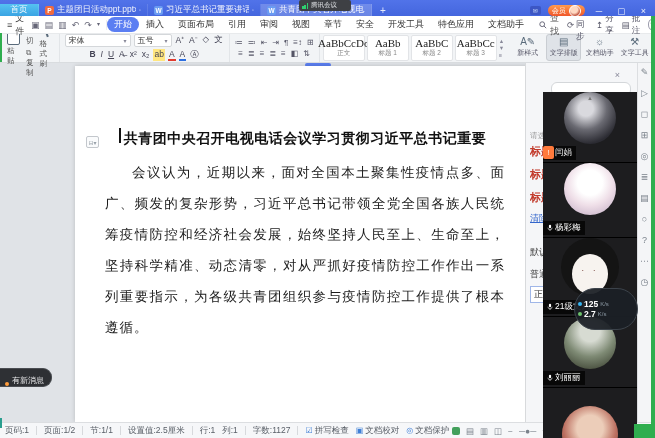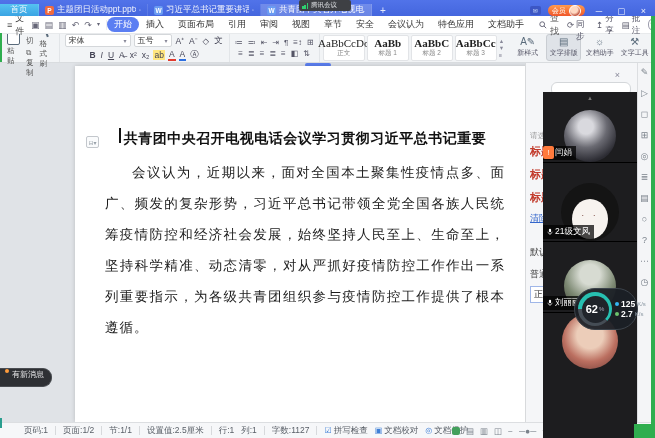--- a/index.html
+++ b/index.html
@@ -55,35 +55,35 @@
   .rgroup{display:flex;align-items:center;padding:0 5px;border-right:1px solid #e2e5e8;gap:4px}
   .bigbtn{display:flex;flex-direction:column;align-items:center;justify-content:center;gap:1px;
     font-size:7.5px;color:#555;padding:0 2px}
   .clipicon{width:11px;height:13px;border:1.4px solid #5a6b7b;border-radius:2px;position:relative;background:#fff}
   .clipicon:before{content:"";position:absolute;left:2px;top:-2.5px;width:4px;height:3px;background:#5a6b7b;border-radius:1px}
   .brushicon{width:12px;height:12px;position:relative}
   .brushicon:before{content:"";position:absolute;left:2px;top:1px;width:8px;height:5px;background:#e8a33d;border-radius:1px;transform:rotate(-20deg)}
   .brushicon:after{content:"";position:absolute;left:6px;top:6px;width:2px;height:5px;background:#5a6b7b;transform:rotate(-20deg)}
   .smallcol{display:flex;flex-direction:column;justify-content:center;gap:2px;font-size:7.5px;color:#555}
   .fontgrp{display:flex;flex-direction:column;justify-content:center;gap:2px}
-  .frow{display:flex;align-items:center;gap:3px}
+  .frow{display:flex;gap:3px}
   .combo{background:#fff;border:1px solid #d4d7da;border-radius:2px;font-size:8px;color:#333;
     display:flex;align-items:center;justify-content:space-between;padding:0 3px;height:11px}
   .combo .car{font-size:6px;color:#889}
   .fname{width:58px}.fsize{width:30px}
   .fbtn{font-size:8.5px;color:#445;padding:0 1px}
   .fbtn.b{font-weight:bold}.fbtn.i{font-style:italic}.fbtn.u{text-decoration:underline}
   .fbtn.red{border-bottom:2px solid #e23b2e}.fbtn.yel{background:#ffe680}.fbtn.blu{border-bottom:2px solid #2d6fe0}
   .pgrp{display:flex;flex-direction:column;justify-content:center;gap:2px}
   .prow{display:flex;gap:5px;font-size:8px;color:#556}
   .sgallery{display:flex;align-items:center;gap:2px;padding:0 3px}
   .scard{width:40px;height:24px;background:#fff;border:1px solid #e2e4e7;border-radius:2px;
     display:flex;flex-direction:column;align-items:center;justify-content:center;line-height:1}
   .scard .pv{font-family:"Liberation Serif",serif;font-size:11px;color:#222}
-  .scard.h .pv{font-weight:bold}
+  .scard.h .pv{font-weight:normal}
   .scard .nm{font-size:6.5px;color:#888;margin-top:1px}
   .sarrows{display:flex;flex-direction:column;font-size:5.5px;color:#889;gap:1px}
   .tools{display:flex;align-items:center;gap:2px;padding:0 4px}
   .tool{width:33px;display:flex;flex-direction:column;align-items:center;gap:1px;font-size:7px;color:#556;padding:2px 0;border-radius:3px}
   .tool .ticon{font-size:10px;line-height:10px;color:#5a6b7b}
   .tool.sel{background:#dfe3e8;border:1px solid #c9cdd2}
   
   .docarea{position:absolute;left:0;top:62px;width:586px;height:360px;background:#e0e3e7;overflow:hidden;z-index:1}
   .hthumb{position:absolute;left:305px;top:1px;width:26px;height:4px;border-radius:2px;background:#5b7ff0}
   .page{position:absolute;left:75px;top:4px;width:470px;height:356px;background:#fff;
@@ -108,21 +108,21 @@
   .sp-p{font-size:9px;color:#444}
   .sp-box{font-family:"Liberation Serif",serif;font-size:9px;color:#333;border:1px solid #9fb6e8;background:#fff;padding:1px 3px;width:auto}
   
   .meetpanel{position:absolute;left:543px;top:92px;width:94px;height:346px;background:#1d1d1f;z-index:7;overflow:hidden}
   .mp-head{height:16px;background:#3a3a3c;display:flex;align-items:center;gap:3px;padding:0 5px}
   .mp-head .hname{color:#e8e8ea;font-size:8px;white-space:nowrap;overflow:hidden}
   .mp-logo{margin-left:auto;position:relative;width:16px;height:9px;opacity:.75}
   .mp-logo i{position:absolute;width:7px;height:7px;transform:rotate(45deg);display:block}
   .mp-logo i:nth-child(1){left:1px;top:1px;background:#808084}
   .mp-logo i:nth-child(2){left:6px;top:1px;background:#5c5c60}
-  .cell{position:relative;border-bottom:1px solid #000;display:flex;align-items:flex-end;justify-content:center}
+  .cell{position:relative;border-bottom:1px solid #000;display:flex;align-items:flex-start;justify-content:center}
   .c1{height:70px}.c2{height:74px}.c3{height:78px}.c4{height:70px}.c5{height:56px;border-bottom:none}
   .pav{width:52px;height:52px;border-radius:50%}
   .av1{background:radial-gradient(circle at 42% 32%,#d9d9de 0 16%,#6a6a72 45%,#2c2c33 75%),
        linear-gradient(135deg,transparent 55%,#8a2b28 57%,transparent 72%)}
   .av2{background:radial-gradient(circle at 50% 38%,#fff 0 30%,#efdfe8 55%,#cdb9cd 85%)}
   .av3{width:58px;height:58px;background:#141414;position:relative;overflow:hidden;border-radius:50%}
   .av3:before{content:"";position:absolute;left:11px;top:16px;width:36px;height:40px;border-radius:50%;background:#f7f3ef}
   .av3:after{content:"· ·";position:absolute;left:0;right:0;top:27px;text-align:center;color:#7a4a42;font-size:9px;letter-spacing:3px}
   .av4{background:radial-gradient(circle at 50% 28%,#d7dbd2 0 22%,#7e8a74 55%,#49503f 85%)}
   .av5{width:56px;height:56px;background:radial-gradient(circle at 50% 40%,#eccdb9 0 30%,#bb6f60 60%,#7e463f 90%);margin-top:18px}
@@ -146,31 +146,31 @@
   .dc1{background:#35b5f2}.dc2{background:#6cc26c}
   .pval{color:#fff;font-size:8.5px;font-weight:bold}
   .punit{color:#8b98a3;font-size:6px}
   
   .rtoolbar{position:absolute;left:637px;top:62px;width:14px;height:362px;background:#f4f5f7;
     border-left:1px solid #dcdee1;z-index:6;display:flex;flex-direction:column;align-items:center;
     padding-top:6px;gap:12px;box-sizing:border-box}
   .rtoolbar span{color:#7a828b;font-size:9px;line-height:9px}
   
   .statusbar{position:absolute;left:0;top:422px;width:655px;height:16px;background:#f6f7f9;
-    border-top:1px solid #dcdee1;display:flex;align-items:center;gap:7px;padding:0 24px;
+    border-top:1px solid #dcdee1;display:flex;align-items:center;gap:7px;padding:0 5px;
     box-sizing:border-box;font-size:8.5px;color:#5a6068;z-index:6;white-space:nowrap}
   .sep{width:1px;height:9px;background:#d7d9dc}
   .stoggle{display:flex;align-items:center;gap:2px}
   .tick{color:#3f7fd6;font-size:8px}
   .sright{position:absolute;left:452px;display:flex;align-items:center;gap:6px;color:#7a828b}
   .eye{width:8px;height:8px;border-radius:2px;background:#43a05c}
   
   .toast{position:absolute;left:0;top:368px;height:17px;background:#2e3034;border:1px solid #4a4d52;
     border-left:none;border-radius:0 9px 9px 0;color:#e8e8ea;font-size:8px;display:flex;
-    align-items:flex-start;padding:0 7px 0 5px;z-index:8;gap:3px}
+    align-items:flex-end;padding:0 7px 0 5px;z-index:8;gap:3px}
   .toast .tdot{width:4px;height:4px;border-radius:50%;background:#ff9c3c}
   .green{position:absolute;background:#2fae4f;z-index:9}
   .g-right{left:651px;top:0;width:4px;height:438px}
   .g-br{left:634px;top:424px;width:21px;height:14px}
   .g-tr{left:648px;top:0;width:7px;height:3px}
   .g-left{left:0;top:33px;width:2px;height:29px}
   .g-bl{left:0;top:418px;width:2px;height:10px;background:#2a9e8f}
   .micsvg{flex:0 0 auto}
 </style>
 </head>
@@ -229,21 +229,21 @@
     <span style="font-size:6px">▾</span>
   </span>
   <span class="mtab active">开始</span>
   <span class="mtab">插入</span>
   <span class="mtab">页面布局</span>
   <span class="mtab">引用</span>
   <span class="mtab">审阅</span>
   <span class="mtab">视图</span>
   <span class="mtab">章节</span>
   <span class="mtab">安全</span>
-  <span class="mtab">会议认为</span>
+  <span class="mtab">开发工具</span>
   <span class="mtab">特色应用</span>
   <span class="mtab">文档助手</span>
   <span class="msearch">
     <svg class="micsvg" viewBox="0 0 10 10" width="8" height="8">
         <circle cx="4" cy="4" r="3" fill="none" stroke="#667" stroke-width="1.2"></circle>
         <line x1="6.3" y1="6.3" x2="9" y2="9" stroke="#667" stroke-width="1.2"></line>
       </svg>
     <span>查找</span>
   </span>
   <span class="mright">
@@ -402,20 +402,31 @@
     <span class="orangeic">!</span>
     <span class="namechip">
       <svg class="micsvg" viewBox="0 0 10 12" width="6" height="8">
           <rect x="3.2" y="0.5" width="3.6" height="6" rx="1.8" fill="#fff"></rect>
           <path d="M1.5 5.5a3.5 3.5 0 0 0 7 0" fill="none" stroke="#fff" stroke-width="1"></path>
           <line x1="5" y1="9" x2="5" y2="11" stroke="#fff" stroke-width="1"></line>
         </svg>
       <span>闫娟</span>
     </span>
   </div>
+  <div class="cell c2">
+    <span class="pav av2"></span>
+    <span class="namechip">
+      <svg class="micsvg" viewBox="0 0 10 12" width="6" height="8">
+          <rect x="3.2" y="0.5" width="3.6" height="6" rx="1.8" fill="#fff"></rect>
+          <path d="M1.5 5.5a3.5 3.5 0 0 0 7 0" fill="none" stroke="#fff" stroke-width="1"></path>
+          <line x1="5" y1="9" x2="5" y2="11" stroke="#fff" stroke-width="1"></line>
+        </svg>
+      <span>杨彩梅</span>
+    </span>
+  </div>
   <div class="cell c3">
     <span class="av3"></span>
     <span class="namechip">
       <svg class="micsvg" viewBox="0 0 10 12" width="6" height="8">
           <rect x="3.2" y="0.5" width="3.6" height="6" rx="1.8" fill="#fff"></rect>
           <path d="M1.5 5.5a3.5 3.5 0 0 0 7 0" fill="none" stroke="#fff" stroke-width="1"></path>
           <line x1="5" y1="9" x2="5" y2="11" stroke="#fff" stroke-width="1"></line>
         </svg>
       <span>21级文风</span>
     </span>
@@ -430,26 +441,20 @@
         </svg>
       <span>刘丽丽</span>
     </span>
   </div>
   <div class="cell c5">
     <span class="pav av5"></span>
   </div>
 </div>
 
 <div class="perf">
-  <span class="gauge">
-    <span class="gv">
-        <span>62</span>
-        <span class="gu">%</span>
-      </span>
-  </span>
   <span class="pcol">
     <span class="prow2">
       <span class="dotc dc1"></span>
       <span class="pval">125</span>
       <span class="punit">K/s</span>
     </span>
     <span class="prow2">
       <span class="dotc dc2"></span>
       <span class="pval">2.7</span>
       <span class="punit">K/s</span>

